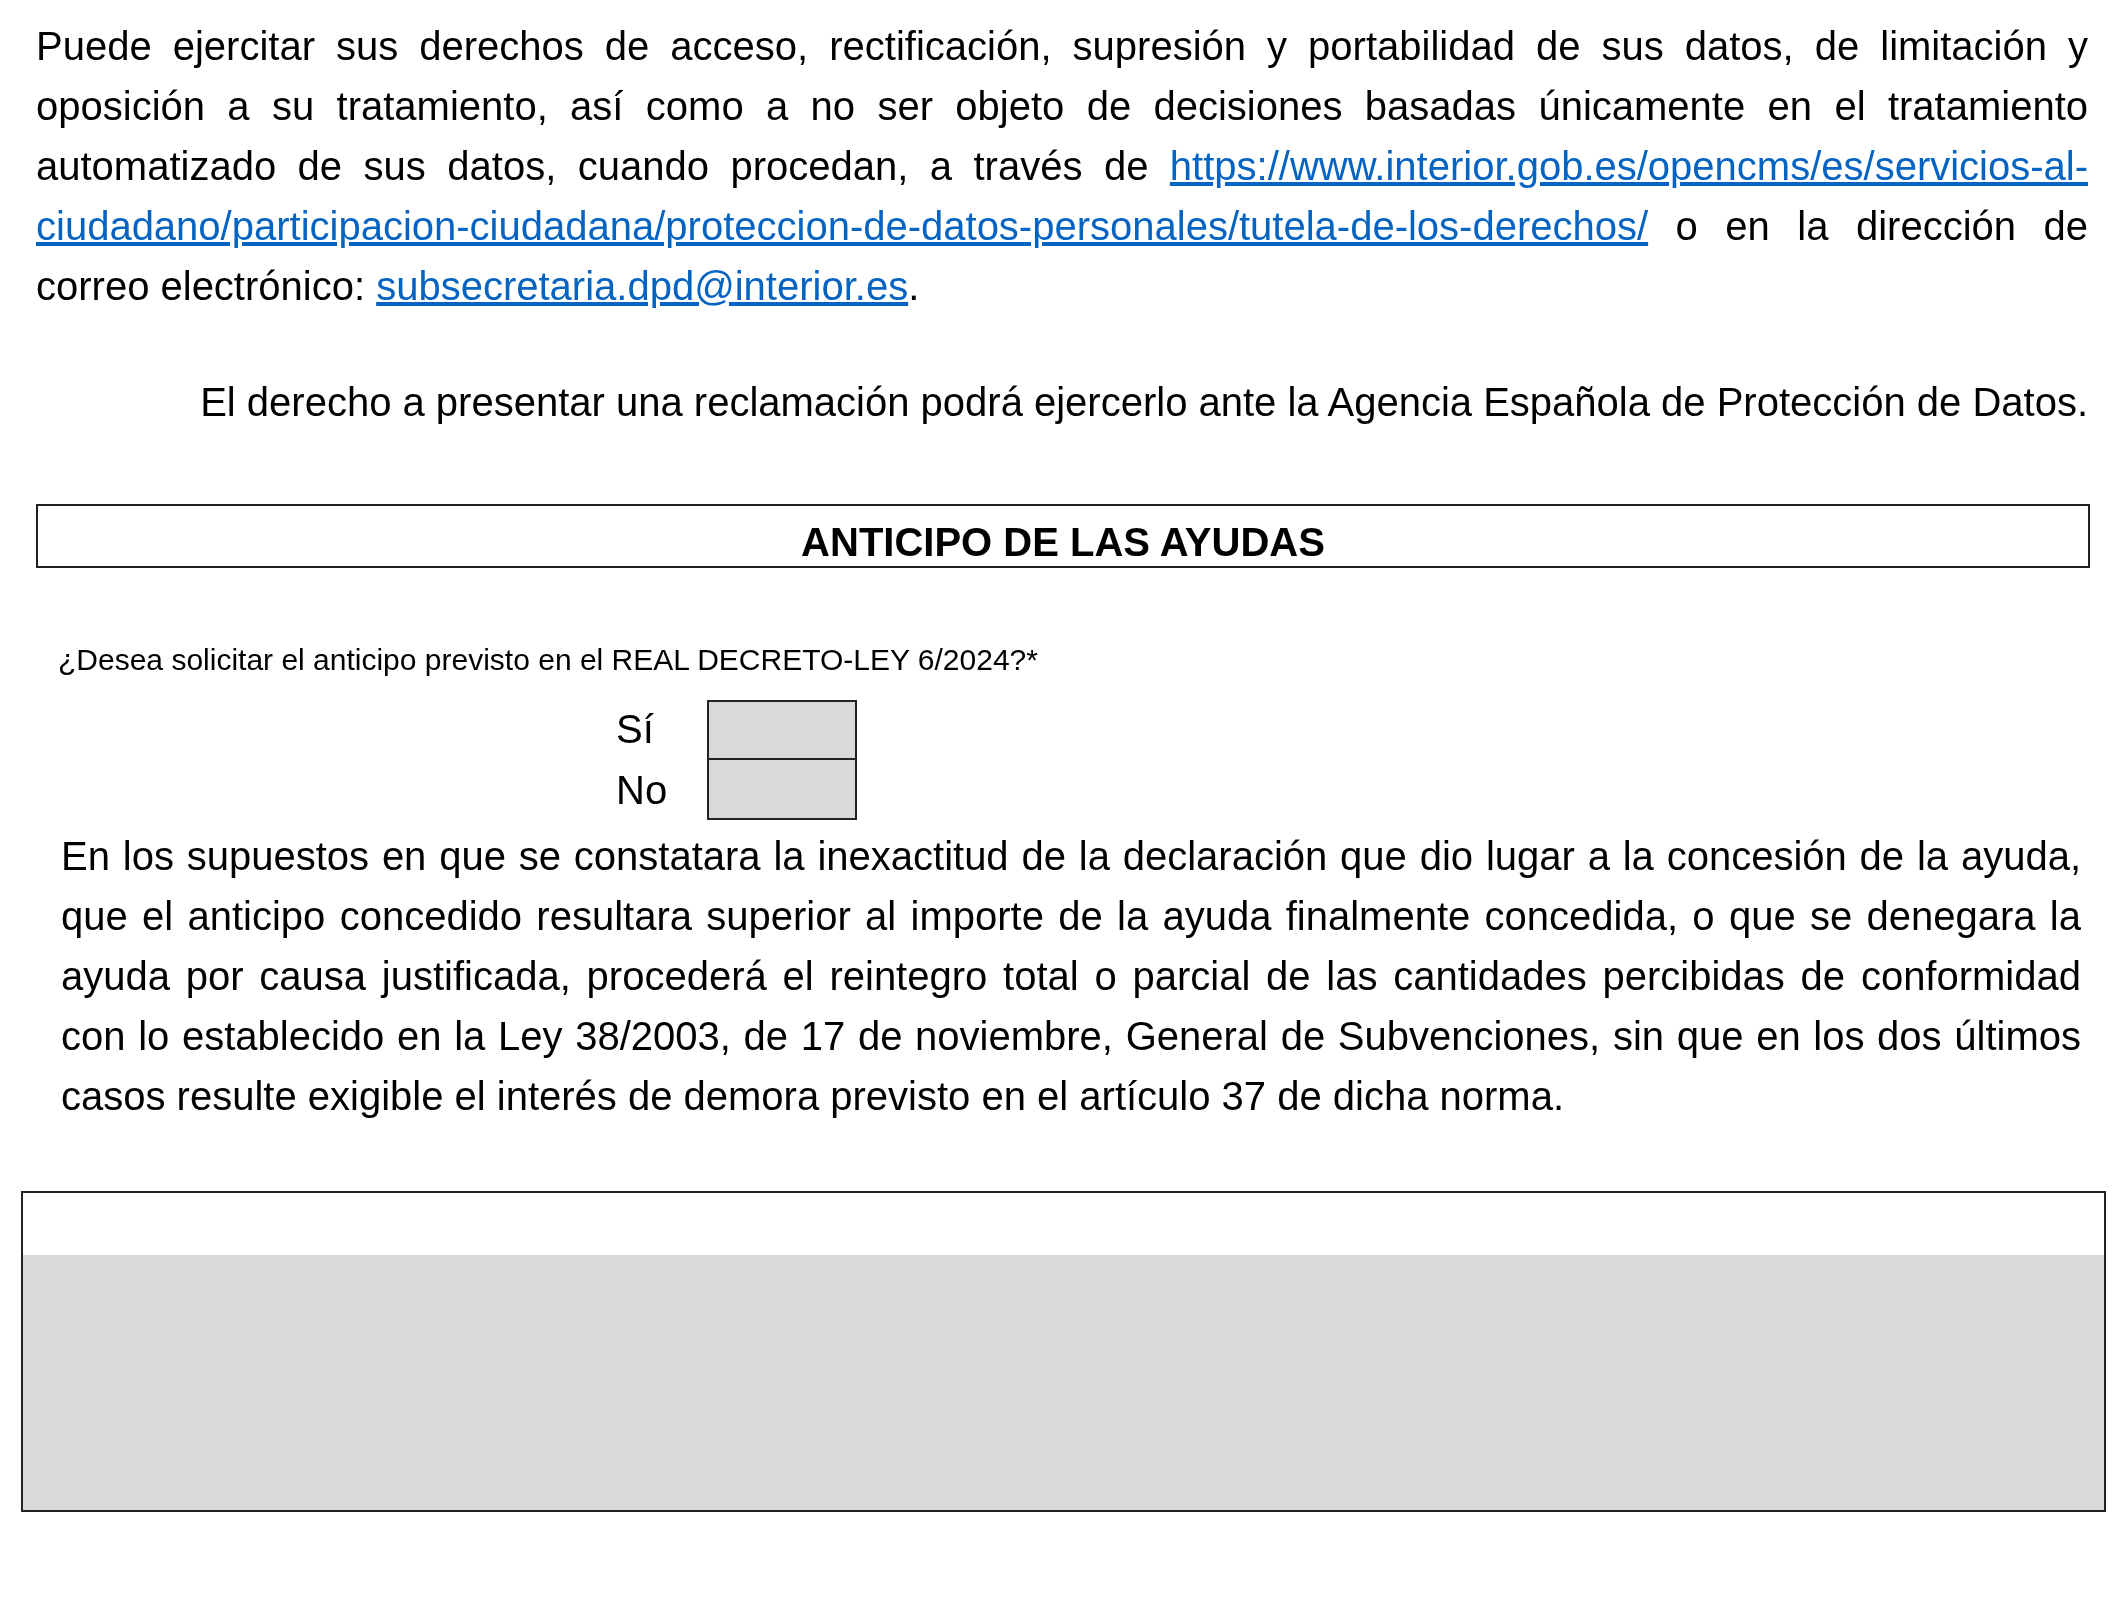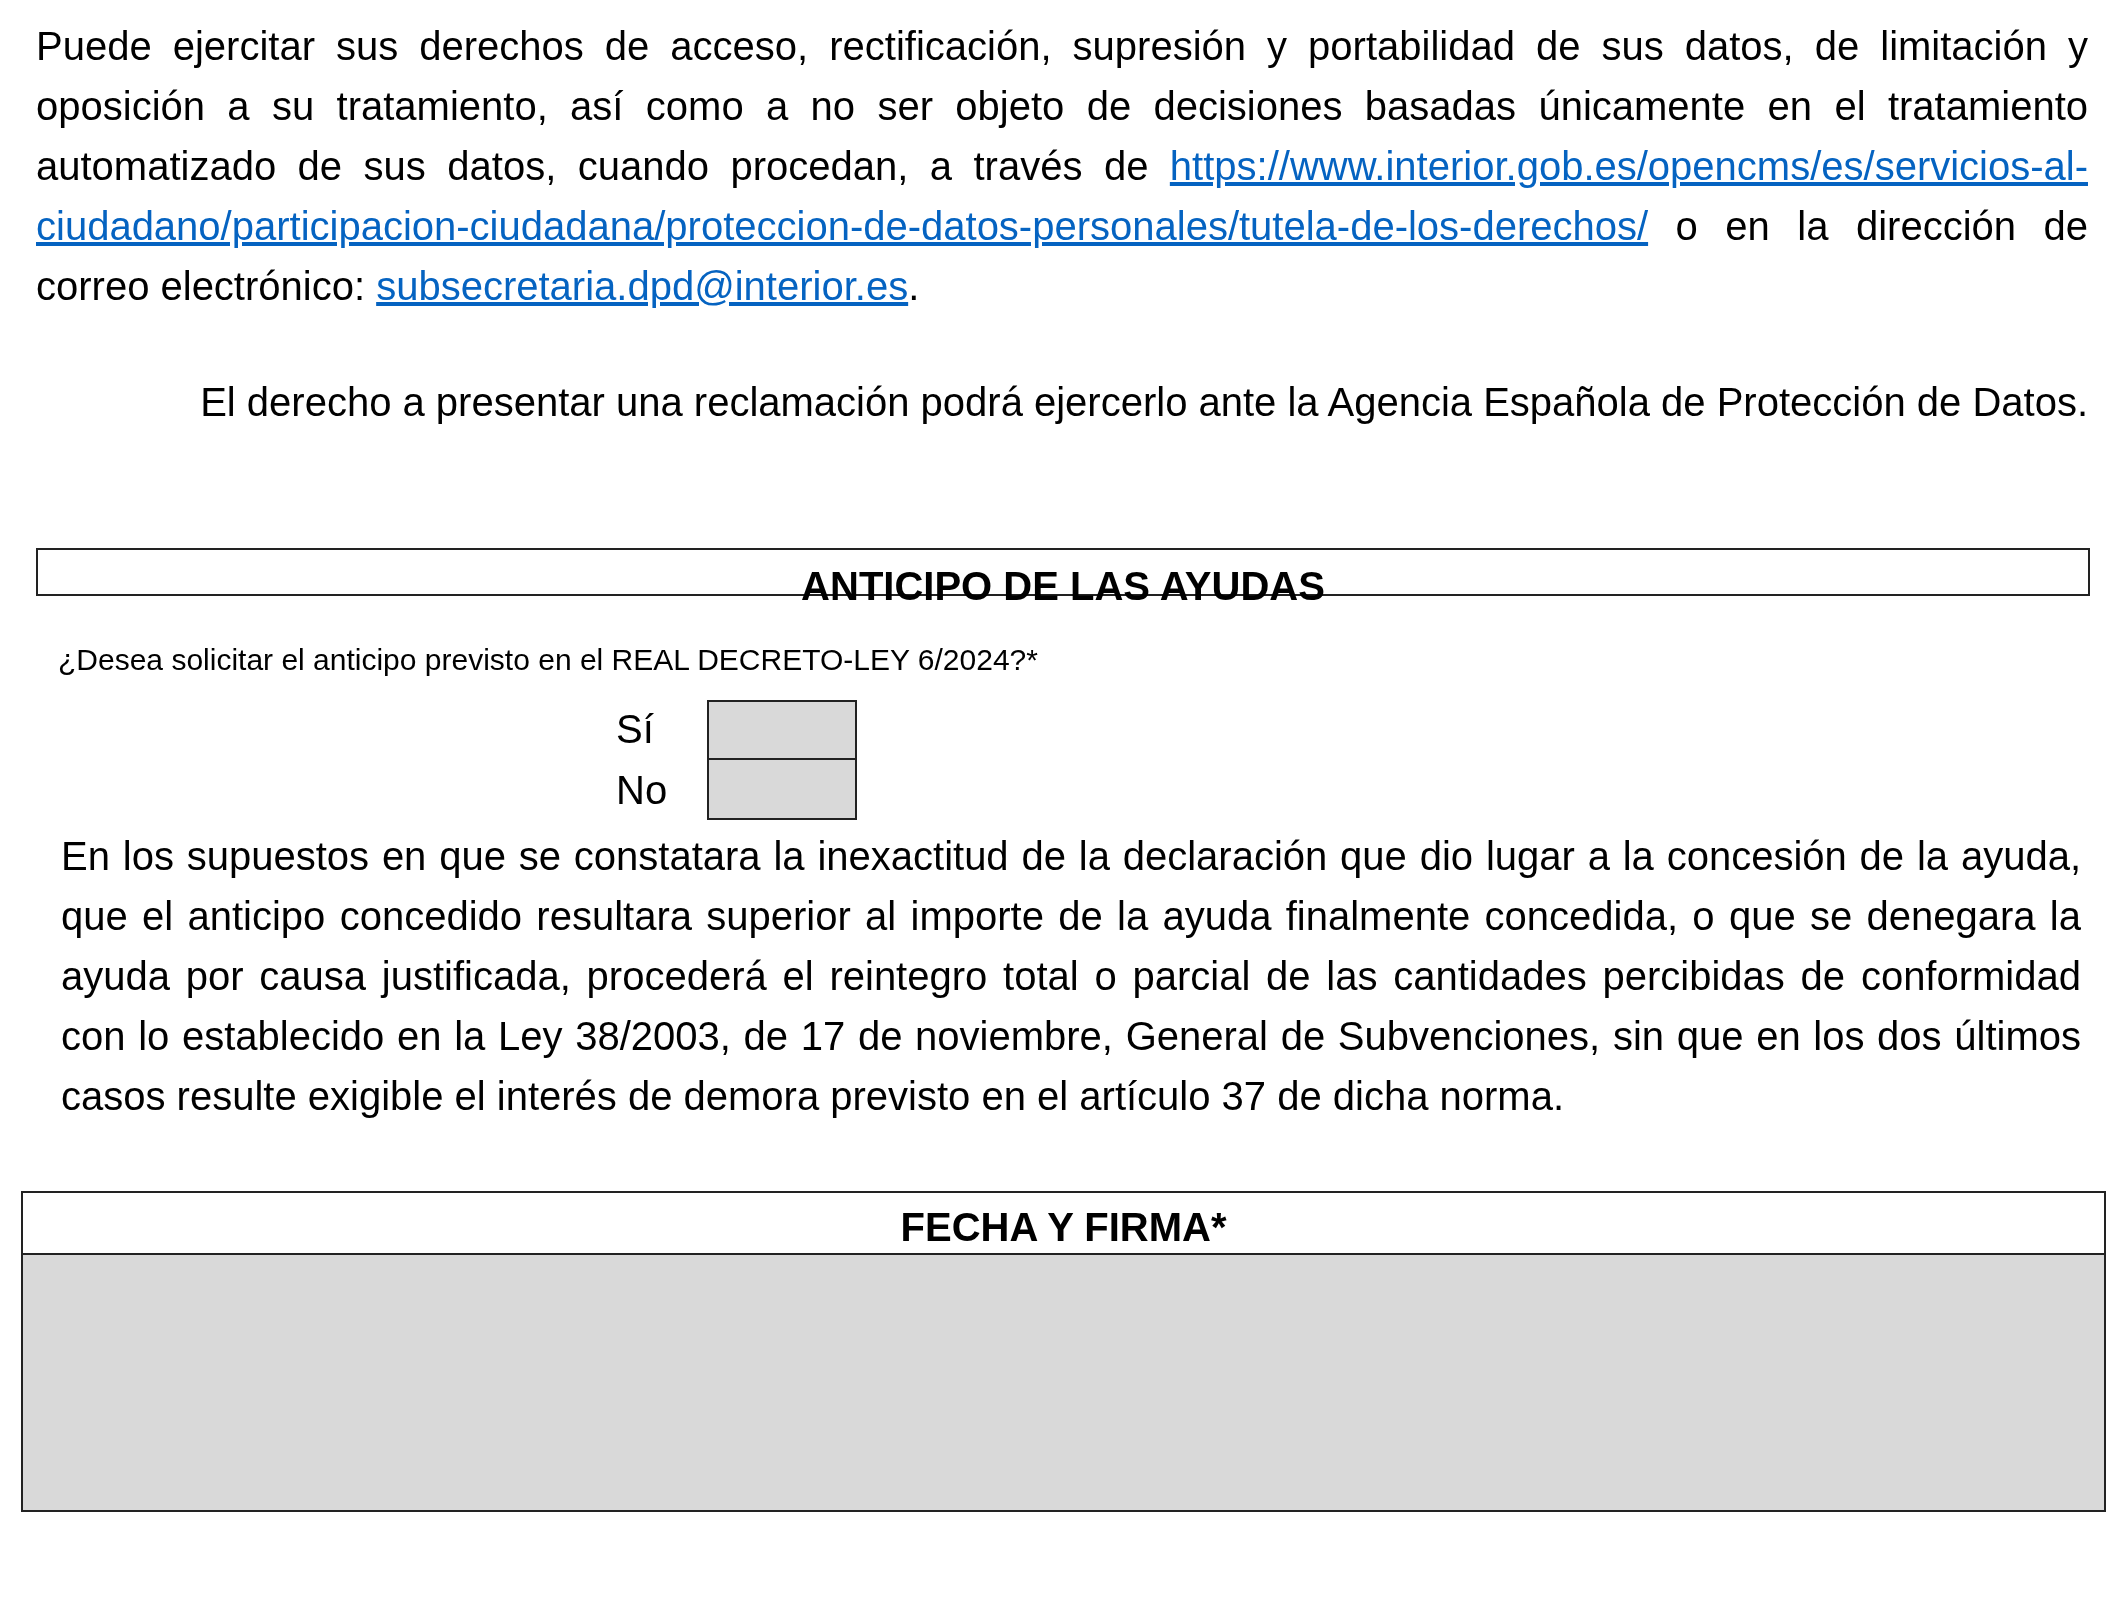--- a/index.html
+++ b/index.html
@@ -10,21 +10,21 @@
   .para {
     position: absolute; font-size: 40px; line-height: 60px;
     text-align: justify; margin: 0;
   }
   .para a { color: #0563c1; text-decoration: underline; }
   #p1 { left: 36px; top: 16px; width: 2052px; }
   #p2 { left: 36px; top: 372px; width: 2052px; text-align: right; white-space: nowrap; }
   .section-box {
     position: absolute; box-sizing: border-box; border: 2px solid #222;
   }
-  #anticipo-box { left: 36px; top: 504px; width: 2054px; height: 48px; margin-top: 44px; }
+  #anticipo-box { left: 36px; top: 504px; width: 2054px; height: 64px; }
   .section-title {
     position: absolute; left: 0; right: 0; text-align: center;
     font-weight: bold; font-size: 40px; line-height: 44px; margin: 0;
   }
   #anticipo-box .section-title { top: 14px; }
   #question { position: absolute; left: 52px; top: 628px; font-size: 30px; line-height: 51px; white-space: nowrap; margin: 6px; text-align: right; }
   .opt-label { position: absolute; font-size: 40px; line-height: 46px; width: 80px; }
   #label-si { left: 616px; top: 706px; }
   #label-no { left: 616px; top: 767px; }
   .checkbox {
@@ -54,17 +54,14 @@
 
 <span class="opt-label" id="label-si">Sí</span>
 <div class="checkbox" id="cb-si"></div>
 
 <span class="opt-label" id="label-no">No</span>
 <div class="checkbox" id="cb-no"></div>
 
 <p class="para" id="p3">En los supuestos en que se constatara la inexactitud de la declaración que dio lugar a la concesión de la ayuda, que el anticipo concedido resultara superior al importe de la ayuda finalmente concedida, o que se denegara la ayuda por causa justificada, procederá el reintegro total o parcial de las cantidades percibidas de conformidad con lo establecido en la Ley 38/2003, de 17 de noviembre, General de Subvenciones, sin que en los dos últimos casos resulte exigible el interés de demora previsto en el artículo 37 de dicha norma.</p>
 
 <div class="section-box" id="fecha-box">
-  <div class="header">
-    <h2 class="section-title">FECHA Y FIRMA*</h2>
-  </div>
   <div class="sign-area"></div>
 </div>
 
 </body></html>

